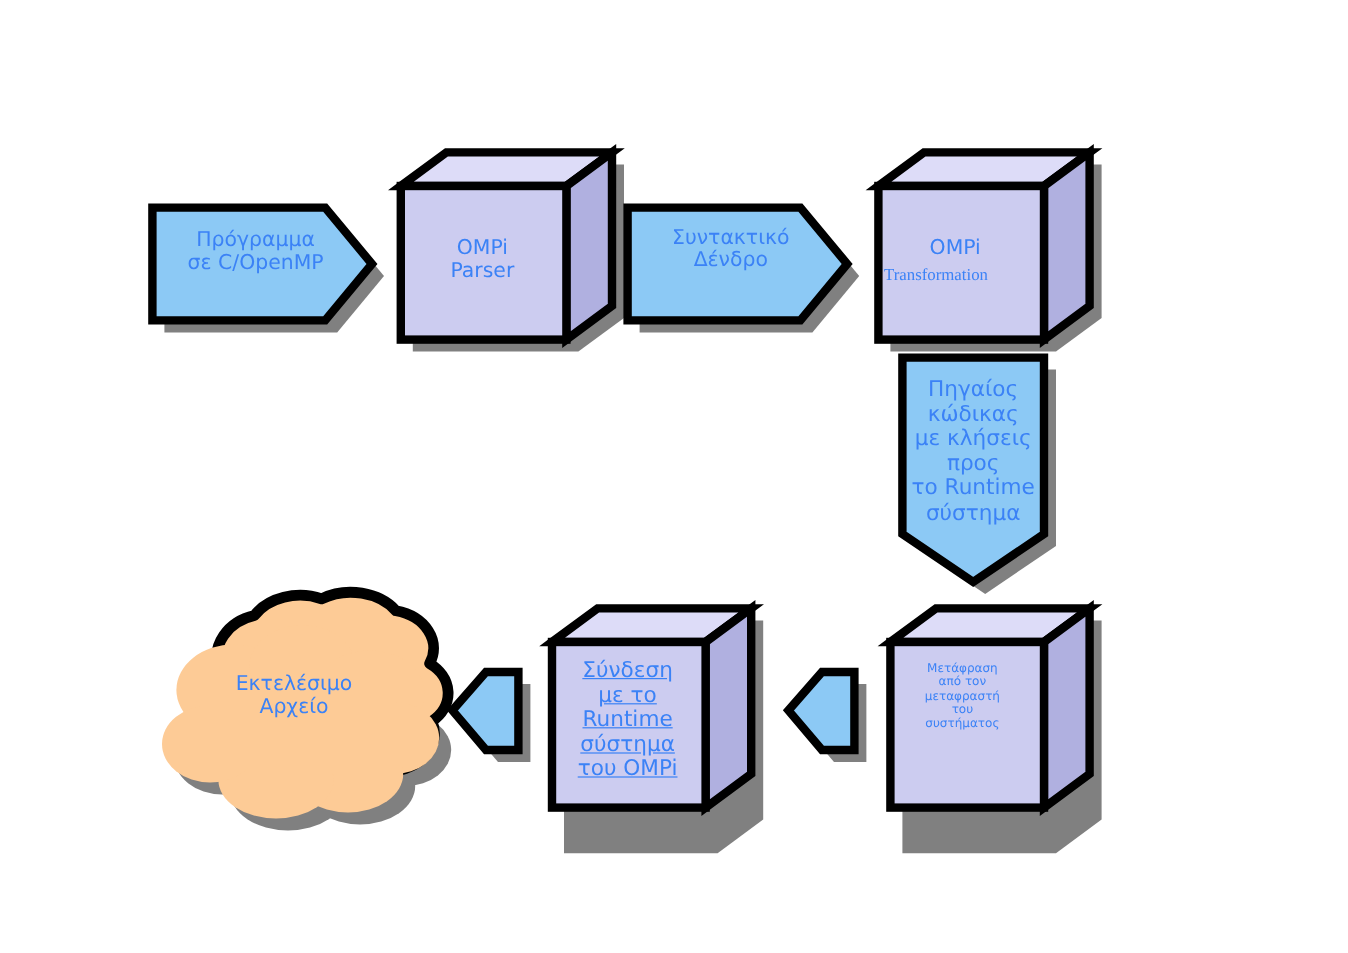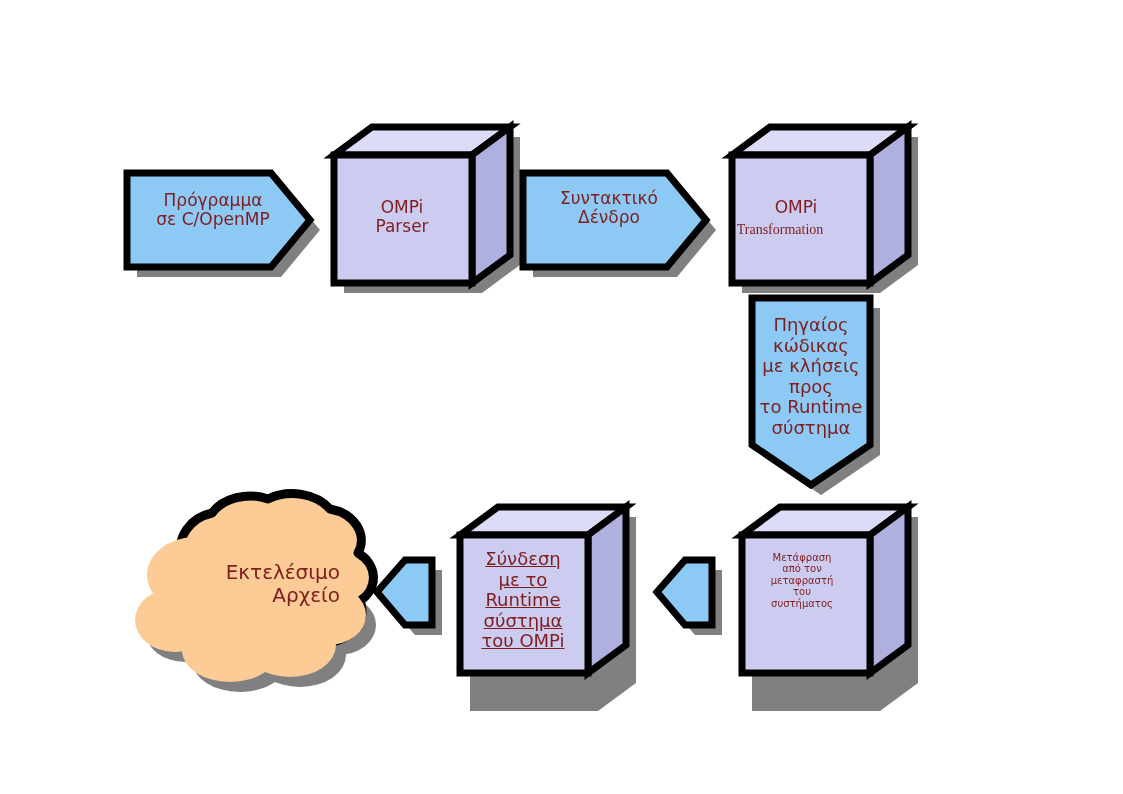--- a/index.html
+++ b/index.html
@@ -17,36 +17,36 @@
   #canvas {
     position: absolute;
     left: 0;
     top: 0;
     width: 1123px;
     height: 794px;
   }
   .lbl {
     position: absolute;
     text-align: center;
-    color: #7f1d1d;
+    color: #3b82f6;
     line-height: 1.14;
     white-space: pre;
     pointer-events: none;
     font-family: "DejaVu Sans", sans-serif;
   }
   
   #lbl-program       { left: 118px;  top: 191px;  width: 190px; font-size: 17px; }
   #lbl-parser        { left: 334px;  top: 198px;  width: 136px; font-size: 17px; }
   #lbl-tree          { left: 514px;  top: 189px;  width: 190px; font-size: 17px; }
   #lbl-transf-top    { left: 726px;  top: 198px;  width: 140px; font-size: 17px; }
   #lbl-transf-sub    { left: 700px;  top: 222px;  width: 160px; font-size: 14px; font-family: Liberation Serif, serif; }
   #lbl-srccode       { left: 746px;  top: 315px;  width: 130px; font-size: 18px; }
   #lbl-link          { left: 460px;  top: 549px;  width: 126px; font-size: 18px; text-decoration: underline; }
   #lbl-compile       { left: 735px;  top: 552px;  width: 134px; font-size: 10px; }
-  #lbl-exec          { left: 150px;  top: 561px;  width: 190px; font-size: 20px; text-align: right; }
+  #lbl-exec          { left: 150px;  top: 561px;  width: 190px; font-size: 17px; }
 </style>
 </head>
 <body>
 
 <svg id="canvas" viewBox="0 0 1123 794" xmlns="http://www.w3.org/2000/svg">
 
   <defs>
 
     <g id="def-rarrow">
       <polygon points="0,0 144,0 183,47 144,94 0,94"></polygon>

